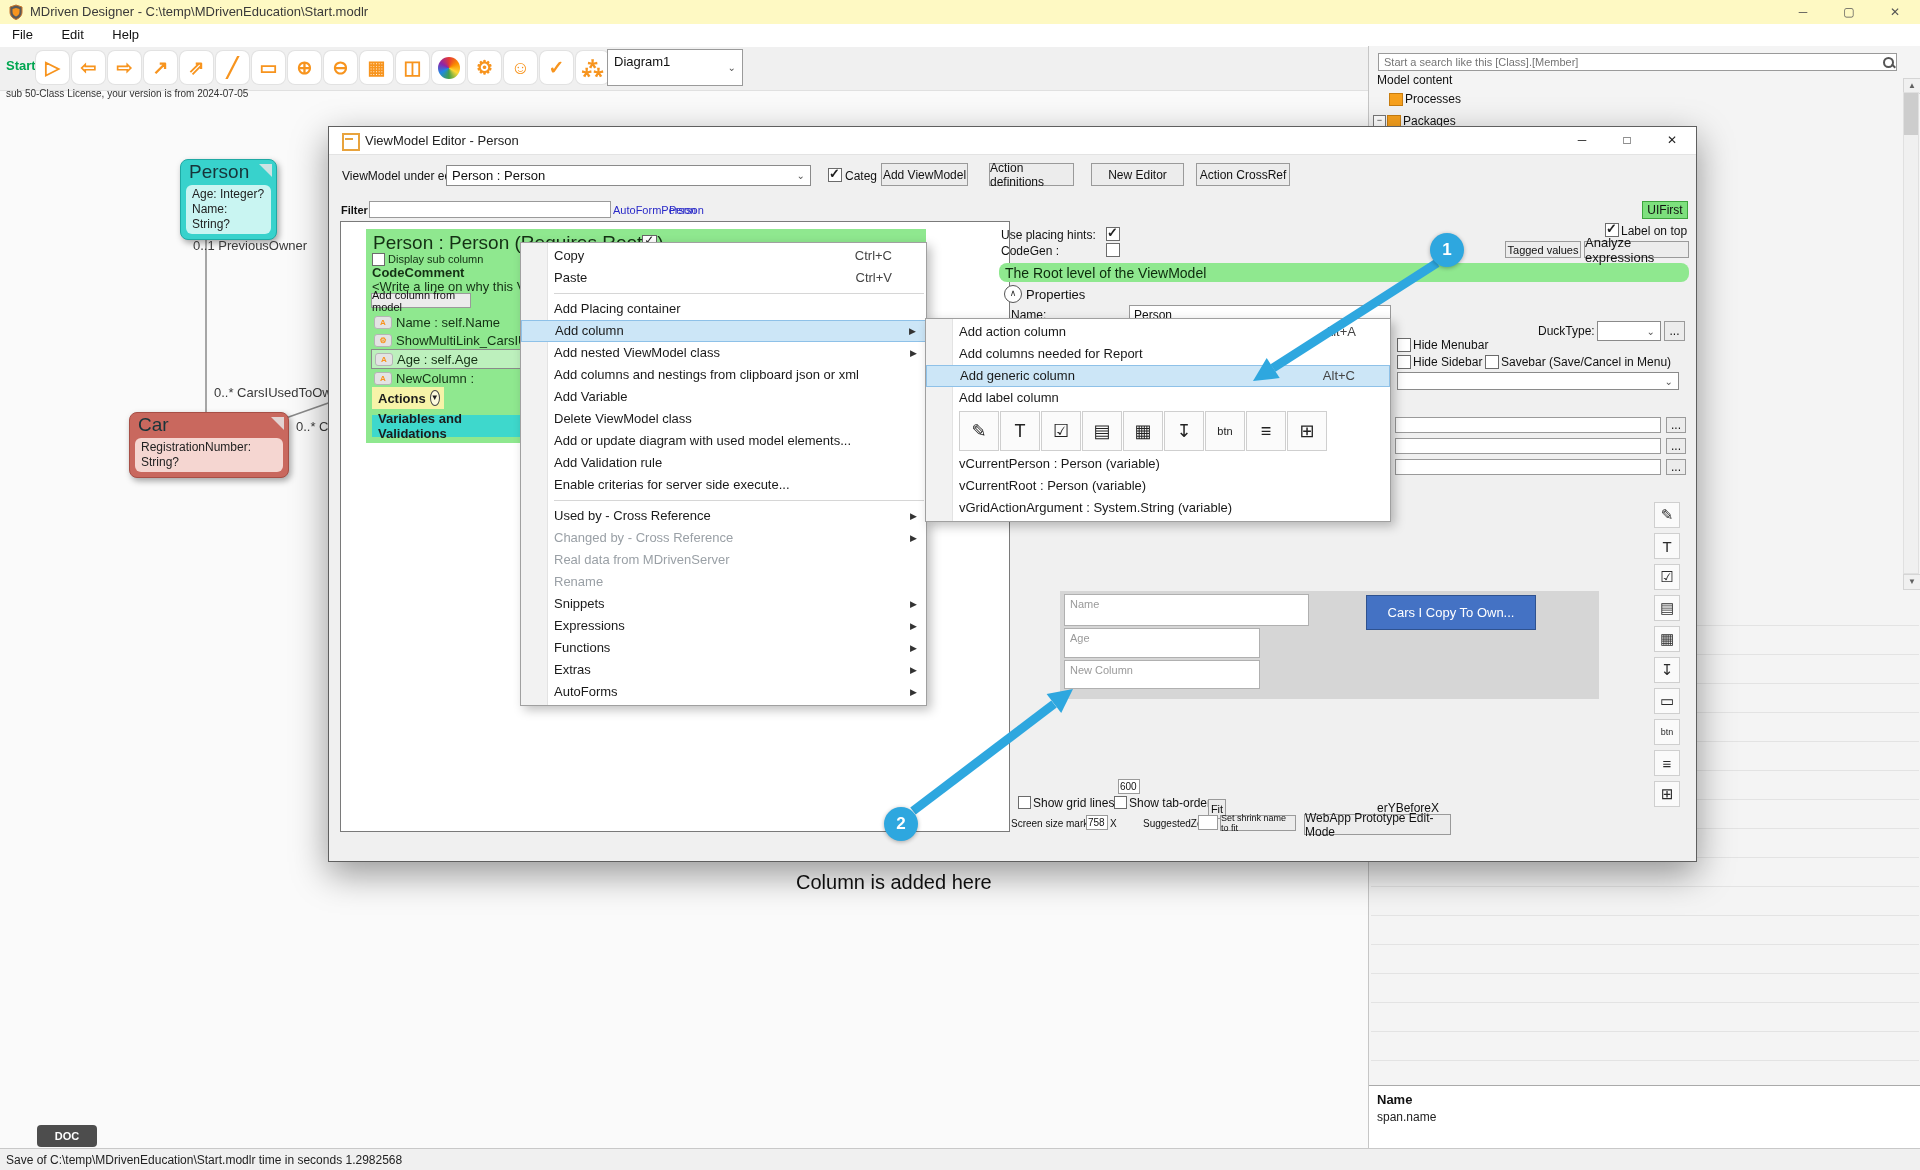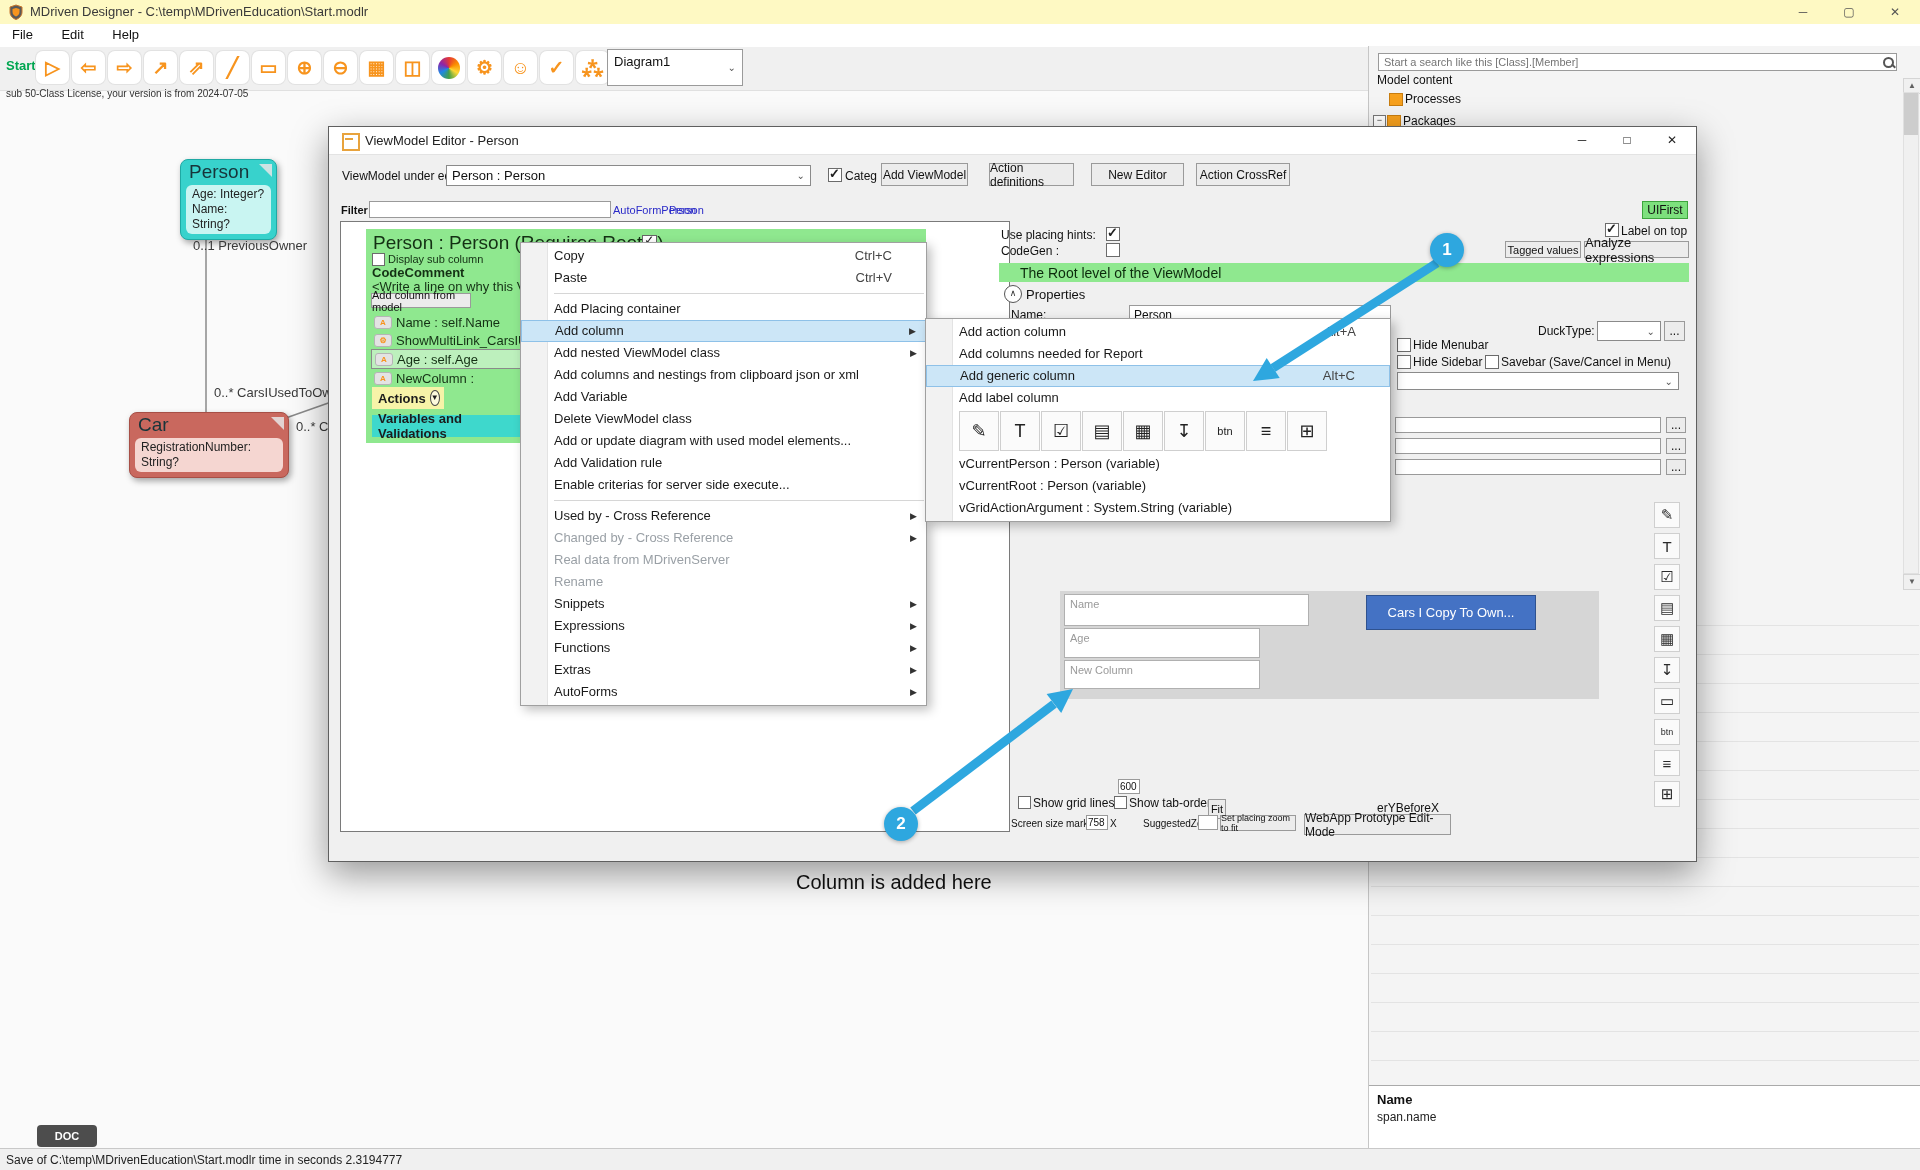--- a/index.html
+++ b/index.html
@@ -51,21 +51,21 @@
   .vmbox{left:37px;top:102px;width:560px;height:214px;background:#8fe88f;}
   .vm-head{left:7px;top:3px;font-size:19px;color:#143014;white-space:nowrap;}
   .vm-cbx{display:inline-block;width:13px;height:13px;background:#fff;border:1px solid #666;vertical-align:-1px;position:relative;}
   .vm-cbx::after{content:"✓";position:absolute;left:1px;top:-3px;font-size:12px;color:#222;}
   .smalllbl{font-size:11px;color:#143014;}
   .vm-col-row{display:flex;align-items:center;gap:4px;height:18px;padding:0 3px;font-size:13px;color:#143014;}
   .vm-col-row.sel{background:#bdf0bd;border:1px solid #8a8a8a;}
   .colicon{width:16px;height:11px;background:#e3e3e3;border:1px solid #b5b5b5;border-radius:3px;font-size:8px;font-weight:bold;color:#f7941e;text-align:center;line-height:11px;flex:0 0 auto;}
   .badge{font-size:13px;font-weight:bold;color:#1c1c1c;display:flex;align-items:center;gap:4px;padding:0 6px;box-sizing:border-box;}
   .chev{width:14px;height:14px;border:1px solid #444;border-radius:50%;font-size:8px;line-height:14px;text-align:center;background:rgba(255,255,255,.6);}
-  .greenbar{background:#8fe88f;font-size:14px;color:#0c2a0c;display:flex;align-items:center;padding:0 21px;box-sizing:border-box;}
+  .greenbar{background:#8fe88f;font-size:14px;color:#0c2a0c;display:flex;align-items:center;padding:0 6px;box-sizing:border-box;border-radius:8px;}
   .propcircle{width:16px;height:16px;border:1px solid #555;border-radius:50%;font-size:9px;text-align:center;line-height:15px;color:#333;background:#fff;}
   
   .preview{left:731px;top:464px;width:539px;height:108px;background:#d6d6d6;}
   .pfield{position:absolute;background:#fff;border:1px solid #b0b0b0;box-sizing:border-box;}
   .pfield .hint{position:absolute;left:5px;top:3px;font-size:11px;color:#9a9a9a;}
   .bluebtn{position:absolute;background:#4472c4;border:1px solid #2f528f;color:#fff;font-size:13px;display:flex;align-items:center;justify-content:center;}
   
   #icon-strip{left:1325px;top:375px;display:flex;flex-direction:column;gap:5px;}
   .strip-icon{width:24px;height:24px;background:#fafafa;border:1px solid #cfcfcf;color:#2a2a2a;font-size:15px;display:flex;align-items:center;justify-content:center;}
   
@@ -343,21 +343,21 @@
     <div class="abs lbl" style="left:704px;top:669px;">Show grid lines</div>
     <div class="abs cb" style="left:785px;top:669px;width:11px;height:11px;"></div>
     <div class="abs lbl" style="left:800px;top:669px;">Show tab-order</div>
     <div class="abs btn" style="left:879px;top:664px;width:18px;height:20px;font-size:11px;margin-top:8px;">Fit</div>
     <div class="abs lbl" style="left:682px;top:691px;font-size:10px;">Screen size marker</div>
     <input class="abs field" style="left: 757px; top: 688px; width: 22px; height: 15px; font-size: 10px; padding: 0px 1px;" value="758">
     <div class="abs lbl" style="left:781px;top:691px;font-size:10px;">X</div>
     <input class="abs field" style="left: 789px; top: 652px; width: 22px; height: 15px; font-size: 10px; padding: 0px 1px;" value="600">
     <div class="abs lbl" style="left:814px;top:691px;font-size:10px;">SuggestedZoom</div>
     <input class="abs field" style="left: 869px; top: 688px; width: 20px; height: 15px;">
-    <div class="abs btn" style="left:891px;top:688px;width:76px;height:16px;font-size:9px;">Set placing zoom to fit</div>
+    <div class="abs btn" style="left:891px;top:688px;width:76px;height:16px;font-size:9px;">Set shrink name to fit</div>
     <div class="abs btn" style="left:975px;top:687px;width:147px;height:21px;">WebApp Prototype Edit-Mode</div>
   </div>
 
   <div class="abs menu" id="context-menu" style="left:520px;top:242px;width:407px;">
       <div class="menu-item"><span class="mi-label">Copy</span><span class="mi-sc">Ctrl+C</span></div>
       <div class="menu-item"><span class="mi-label">Paste</span><span class="mi-sc">Ctrl+V</span></div>
       <div class="menu-sep"></div>
       <div class="menu-item"><span class="mi-label">Add Placing container</span></div>
       <div class="menu-item hl"><span class="mi-label">Add column</span><span class="mi-arr">▶</span></div>
       <div class="menu-item"><span class="mi-label">Add nested ViewModel class</span><span class="mi-arr">▶</span></div>
@@ -433,21 +433,21 @@
         <div class="row-line" style="top: 1014px;"></div>
       </div>
     <div class="abs propbox">
       <div class="abs" style="left:8px;top:6px;font-size:13px;font-weight:bold;color:#111;">Name</div>
       <div class="abs" style="left:8px;top:24px;font-size:12px;color:#222;">span.name</div>
     </div>
   </div>
 
   <div class="abs docbtn">DOC</div>
   <div class="abs statusbar">
-    <div class="abs status-text">Save of C:\temp\MDrivenEducation\Start.modlr time in seconds 2.3194777</div>
+    <div class="abs status-text">Save of C:\temp\MDrivenEducation\Start.modlr time in seconds 1.2982568</div>
   </div>
 
   <svg class="overlay" width="1920" height="1170" style="z-index:40;">
     <line x1="1437" y1="263" x2="1273" y2="368" stroke="#2ea7df" stroke-width="9"></line>
     <polygon points="1253,381 1266.7,357.9 1279.7,378.1" fill="#2ea7df"></polygon>
     <line x1="913" y1="811" x2="1054" y2="704" stroke="#2ea7df" stroke-width="9"></line>
     <polygon points="1073,689 1061.2,713.1 1046.6,694" fill="#2ea7df"></polygon>
   </svg>
   <div class="abs annot-circle" style="left:1430px;top:233px;">1</div>
   <div class="abs annot-circle" style="left:884px;top:807px;">2</div>

